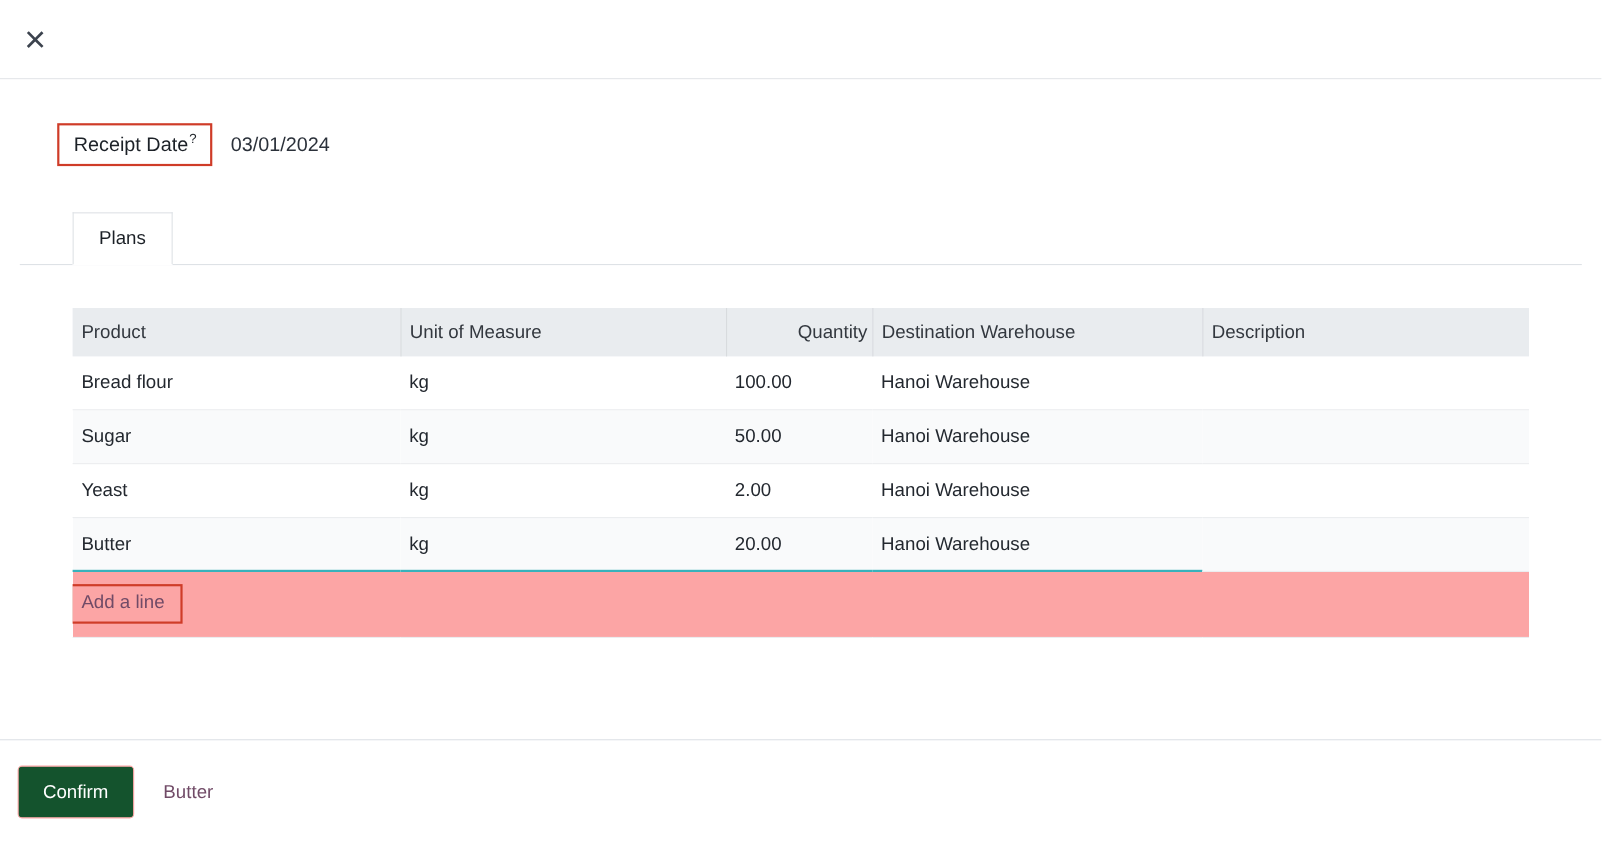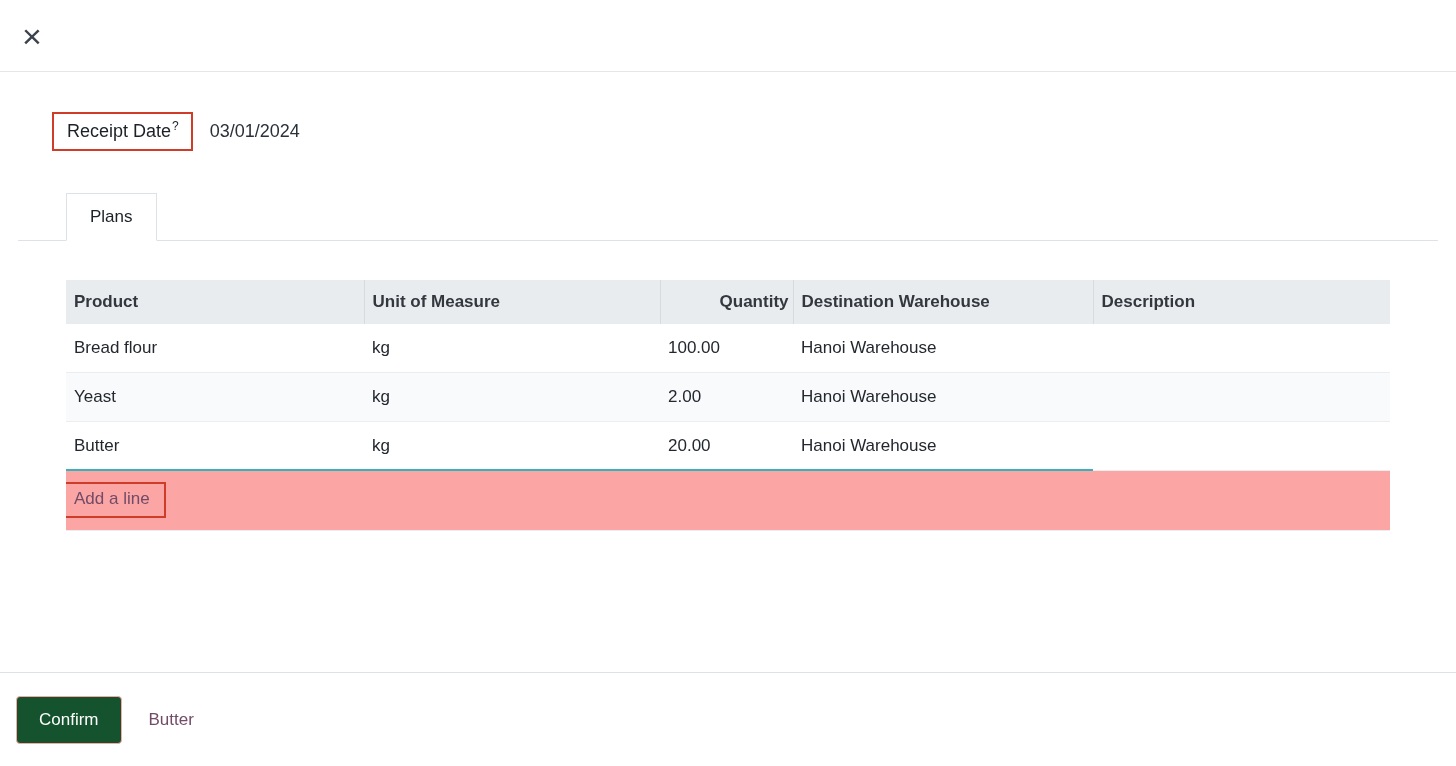--- a/index.html
+++ b/index.html
@@ -93,21 +93,21 @@
   }
   .list-table col.c-product { width: 298px; }
   .list-table col.c-uom { width: 296px; }
   .list-table col.c-qty { width: 133px; }
   .list-table col.c-wh { width: 300px; }
   .list-table col.c-desc { width: 297px; }
 
   .list-table th {
     background: #e9ecef;
     font-size: 17px;
-    font-weight: 700;
+    font-weight: 400;
     color: #33383f;
     text-align: left;
     padding: 12px 8px;
     border-left: 1px solid #d8dbde;
     cursor: pointer;
   }
   .list-table th:first-child { border-left: none; }
   .list-table th.num { text-align: right; padding-right: 4px; }
 
   .list-table td {
@@ -212,20 +212,27 @@
     </thead>
     <tbody>
       <tr>
         <td>Bread flour</td>
         <td>kg</td>
         <td class="num">100.00</td>
         <td>Hanoi Warehouse</td>
         <td class="desc"></td>
       </tr>
       <tr>
+        <td>Sugar</td>
+        <td>kg</td>
+        <td class="num">50.00</td>
+        <td>Hanoi Warehouse</td>
+        <td class="desc"></td>
+      </tr>
+      <tr>
         <td>Yeast</td>
         <td>kg</td>
         <td class="num">2.00</td>
         <td>Hanoi Warehouse</td>
         <td class="desc"></td>
       </tr>
       <tr class="edited">
         <td>Butter</td>
         <td>kg</td>
         <td class="num">20.00</td>

